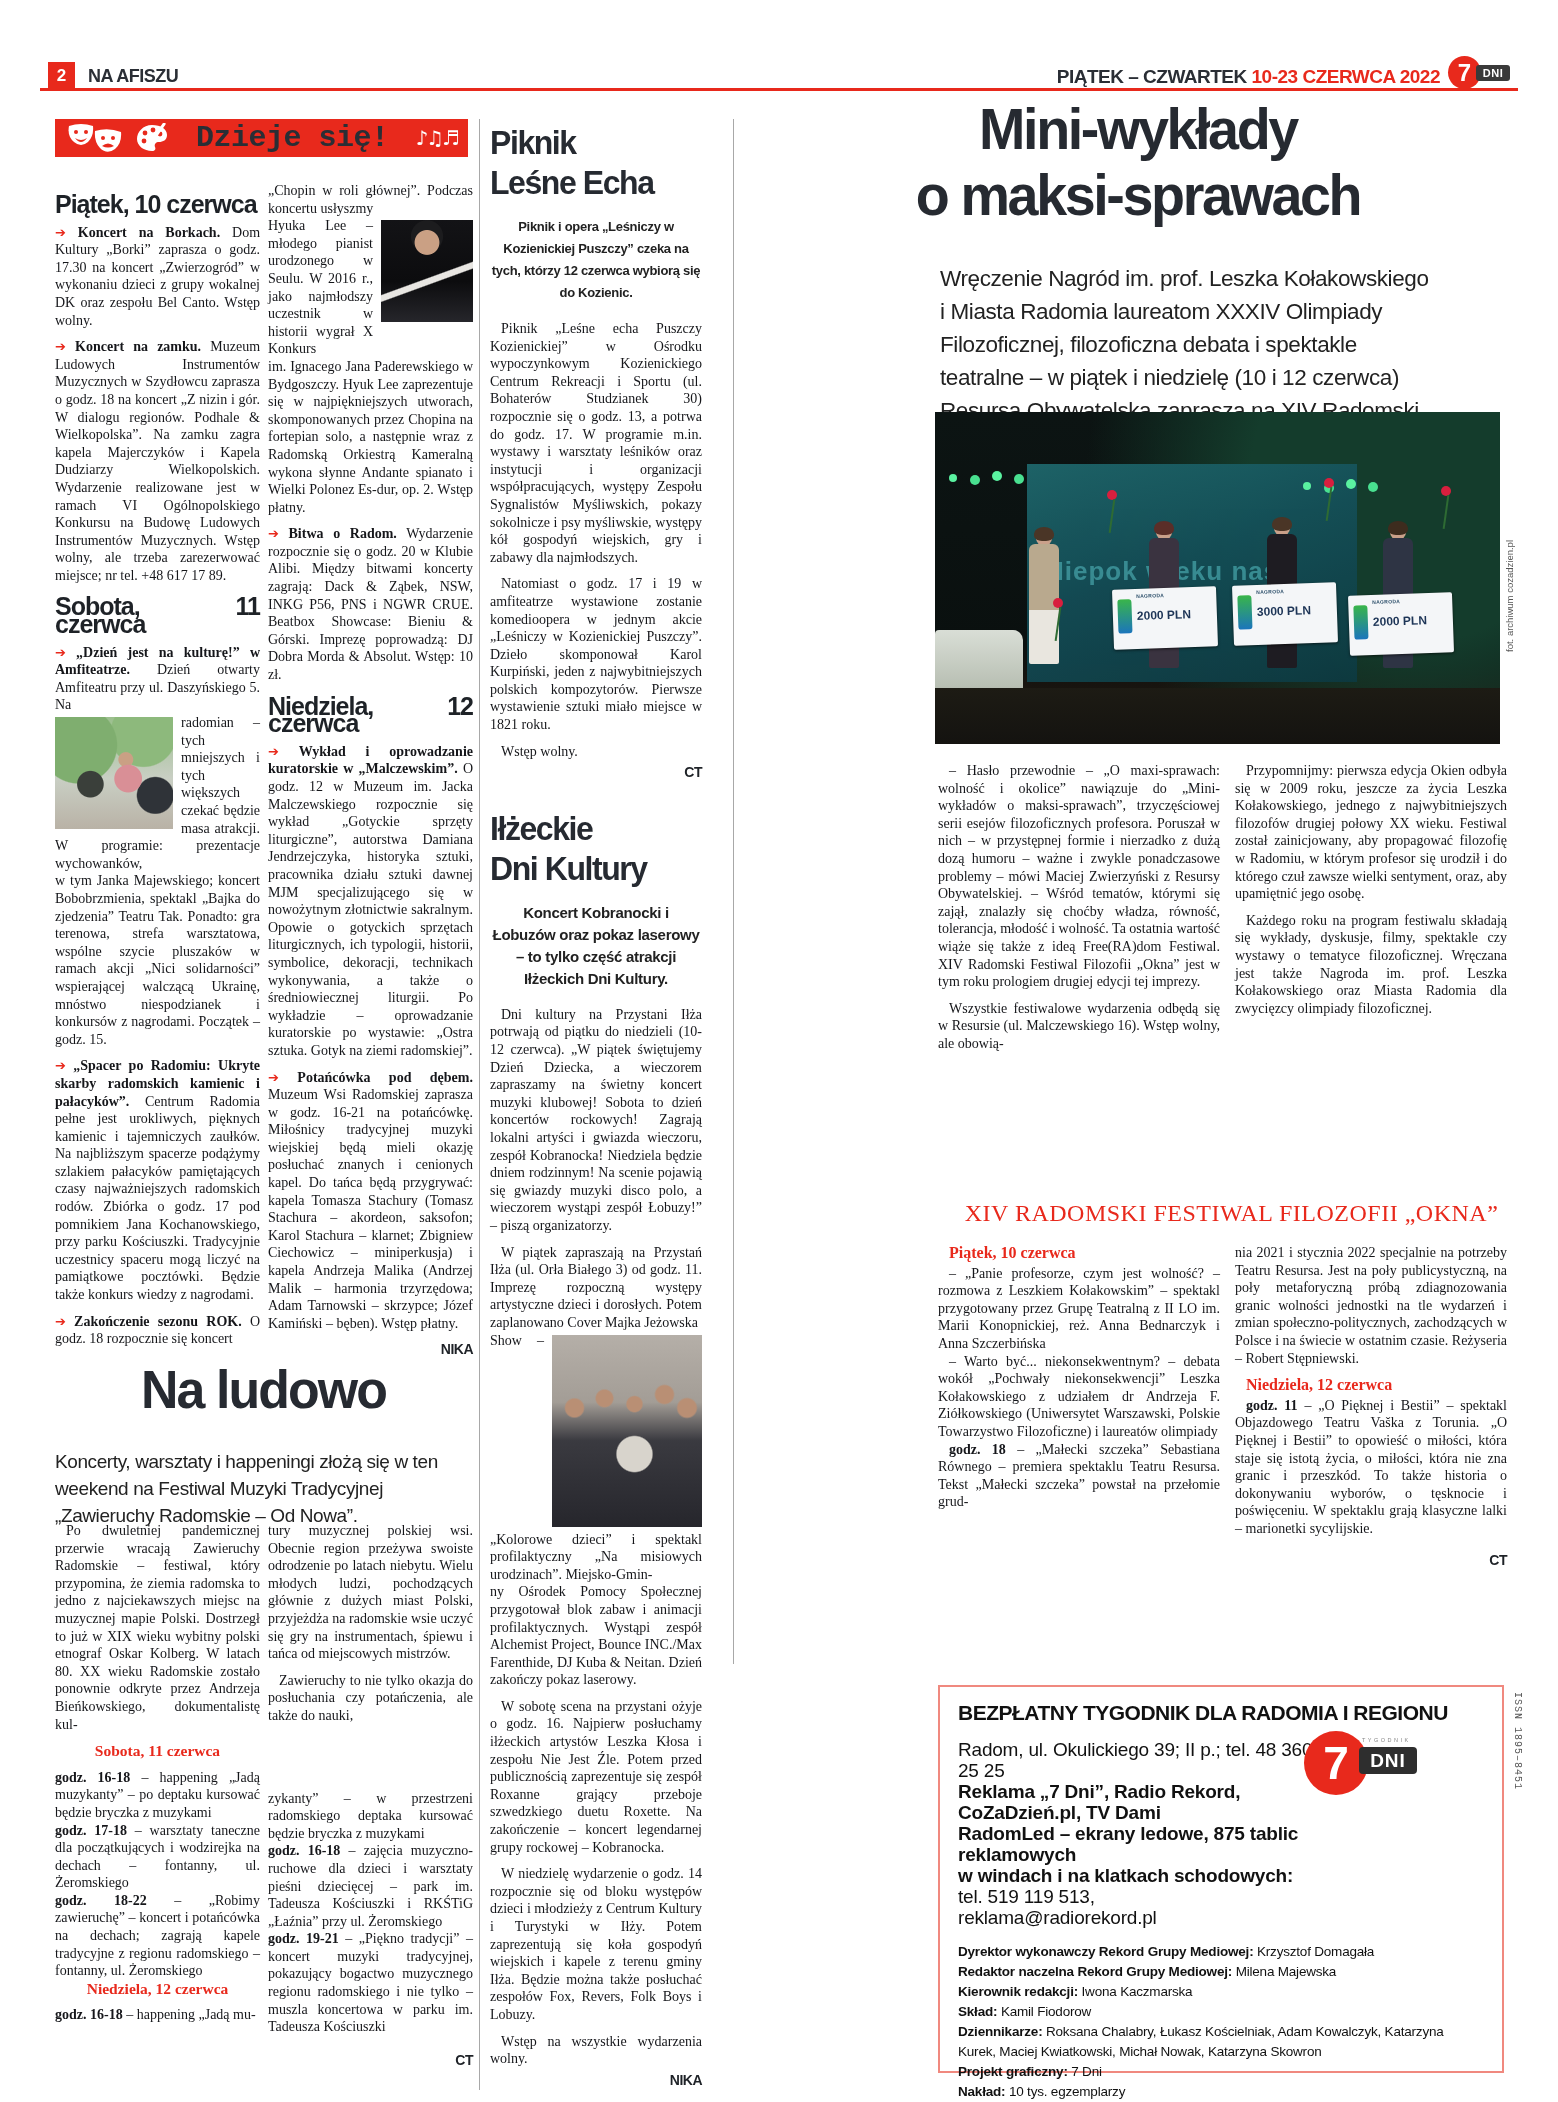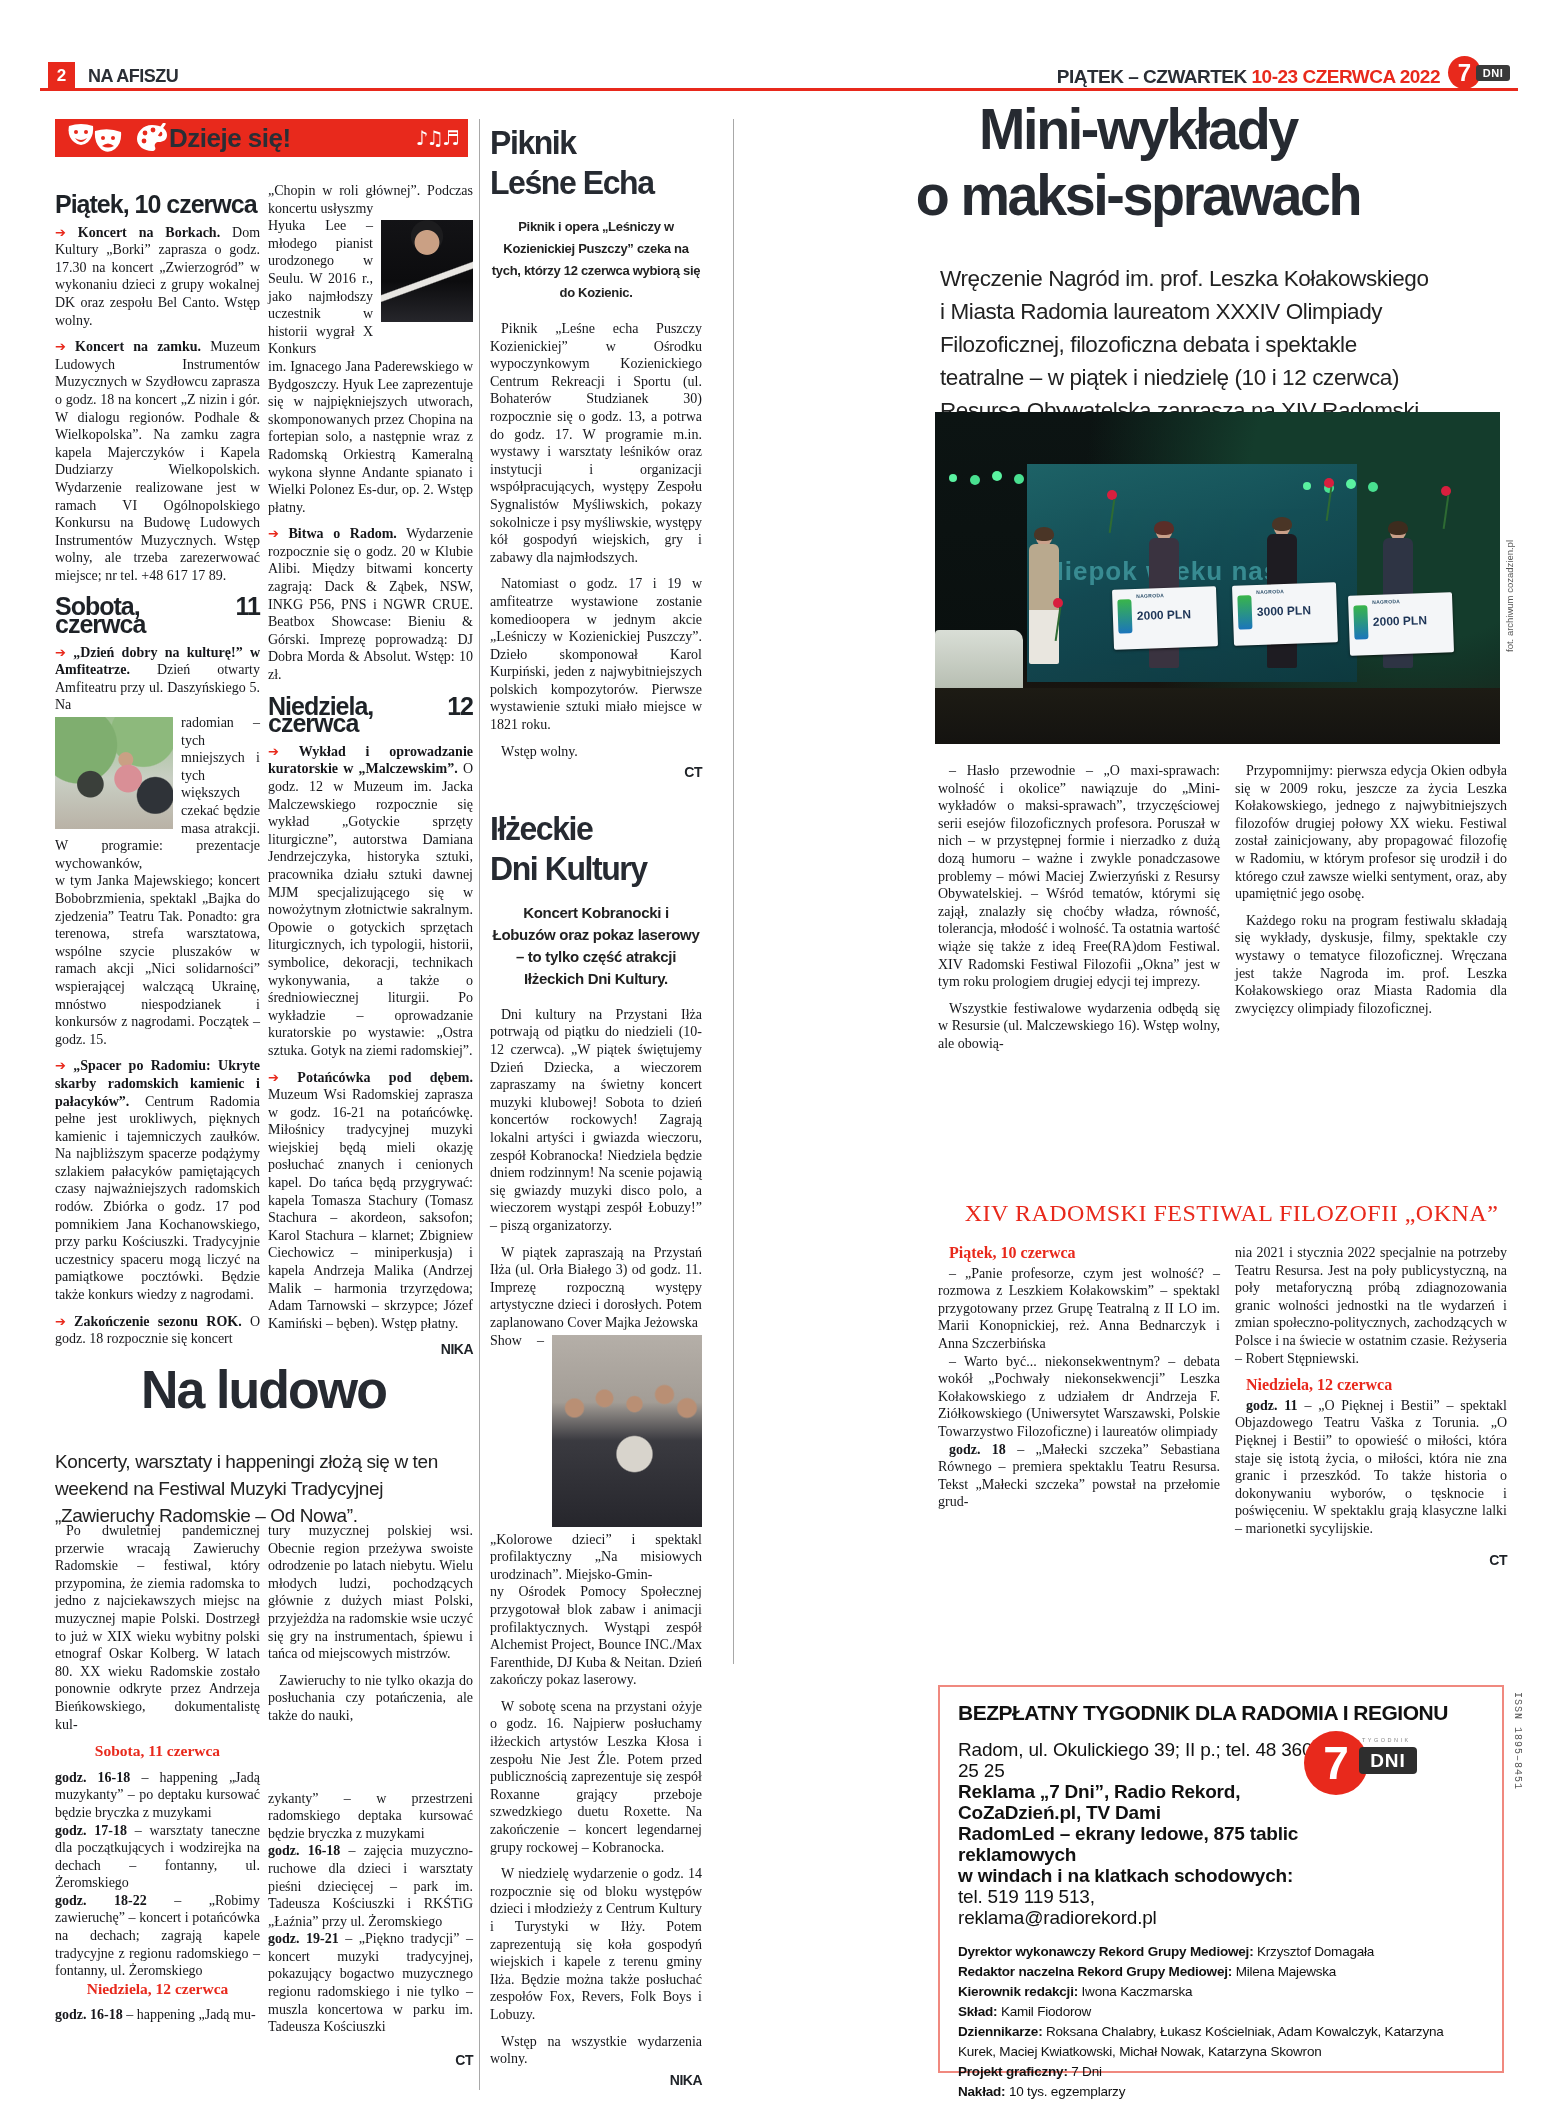--- a/index.html
+++ b/index.html
@@ -19,22 +19,22 @@
   .logo7{right:44px;top:56px;width:66px;height:34px;}
   .logo7 .circle{position:absolute;left:0;top:0;width:33px;height:33px;border-radius:50%;
                  background:#e8291c;color:#fff;font-family:"Liberation Sans",sans-serif;
                  font-weight:bold;font-size:24px;display:flex;align-items:center;justify-content:center;}
   .logo7 .dni{position:absolute;left:28px;top:9px;width:34px;height:16px;background:#3a3a3a;
               border-radius:3px;color:#fff;font-family:"Liberation Sans",sans-serif;font-weight:bold;
               font-size:11px;display:flex;align-items:center;justify-content:center;letter-spacing:0.5px;}
   
   .banner{left:55px;top:119px;width:413px;height:38px;background:#e8291c;display:flex;
           align-items:center;padding:0 10px;box-sizing:border-box;}
-  .banner .ttl{flex:1;font-family:Liberation Sans, sans-serif;font-weight:bold;
-               font-size:26px;letter-spacing:-0.5px;color:#2a2e35;}
+  .banner .ttl{flex:1;text-align:center;font-family:Liberation Mono, monospace;font-weight:bold;
+               font-size:30px;letter-spacing:-0.5px;color:#2a2e35;}
   .banner svg{display:block;}
   .banner .notes{color:#fff;font-size:20px;font-family:"DejaVu Sans",sans-serif;letter-spacing:-2px;}
   
   .vrule{width:1px;background:#a8a8a8;}
   
   .col{line-height:17.6px;font-size:14px;text-align:justify;}
   .col p{margin:0 0 9px 0;}
   .col p.ind{text-indent:11px;}
   .arr{color:#e8291c;font-family:"DejaVu Sans",sans-serif;font-weight:bold;font-size:13px;}
   h3.day{font-family:"Liberation Sans",sans-serif;font-weight:bold;font-size:25px;
@@ -188,21 +188,21 @@
     </span>
     <span class="ttl">Dzieje się!</span>
     <span class="notes">♪♫♬</span>
   </div>
 
   <div class="abs col" style="left:55px;top:196px;width:205px;">
     <h3 class="day" style="margin-top:0">Piątek, 10 czerwca</h3>
     <p><span class="arr">➔</span> <b>Koncert na Borkach.</b> <span>Dom Kultury „Borki” zaprasza o godz. 17.30 na koncert „Zwierzogród” w wykonaniu dzieci z grupy wokalnej DK oraz zespołu Bel Canto. Wstęp wolny.</span></p>
     <p><span class="arr">➔</span> <b>Koncert na zamku.</b> <span>Muzeum Ludowych Instrumentów Muzycznych w Szydłowcu zaprasza o godz. 18 na koncert „Z nizin i gór. W dialogu regionów. Podhale &amp; Wielkopolska”. Na zamku zagra kapela Majerczyków i Kapela Dudziarzy Wielkopolskich. Wydarzenie realizowane jest w ramach VI Ogólnopolskiego Konkursu na Budowę Ludowych Instrumentów Muzycznych. Wstęp wolny, ale trzeba zarezerwować miejsce; nr tel. +48 617 17 89.</span></p>
     <h3 class="day">Sobota, 11 czerwca</h3>
-    <p style="margin-bottom:0"><span class="arr">➔</span> <b>„Dzień dobry na kulturę!” w Amfiteatrze.</b> <span>Dzień otwarty Amfiteatru przy ul. Daszyńskiego 5. Na</span></p>
+    <p style="margin-bottom:0"><span class="arr">➔</span> <b>„Dzień jest na kulturę!” w Amfiteatrze.</b> <span>Dzień otwarty Amfiteatru przy ul. Daszyńskiego 5. Na</span></p>
     <div>
       <div class="ph ph-crowd"></div>
       <span>radomian – tych mniejszych i tych większych czekać będzie masa atrakcji. W programie: prezentacje wychowanków,</span>
     </div>
     <p style="clear:left"><span>w tym Janka Majewskiego; koncert Bobobrzmienia, spektakl „Bajka do zjedzenia” Teatru Tak. Ponadto: gra terenowa, strefa warsztatowa, wspólne szycie pluszaków w ramach akcji „Nici solidarności” wspierającej walczącą Ukrainę, mnóstwo niespodzianek i konkursów z nagrodami. Początek – godz. 15.</span></p>
     <p><span class="arr">➔</span> <b>„Spacer po Radomiu: Ukryte skarby radomskich kamienic i pałacyków”.</b> <span>Centrum Radomia pełne jest urokliwych, pięknych kamienic i tajemniczych zaułków. Na najbliższym spacerze podążymy szlakiem pałacyków pamiętających czasy najważniejszych radomskich rodów. Zbiórka o godz. 17 pod pomnikiem Jana Kochanowskiego, przy parku Kościuszki. Tradycyjnie uczestnicy spaceru mogą liczyć na pamiątkowe pocztówki. Będzie także konkurs wiedzy z nagrodami.</span></p>
     <p><span class="arr">➔</span> <b>Zakończenie sezonu ROK.</b> <span>O godz. 18 rozpocznie się koncert</span></p>
   </div>
 
   <div class="abs col" style="left:268px;top:182px;width:205px;">

